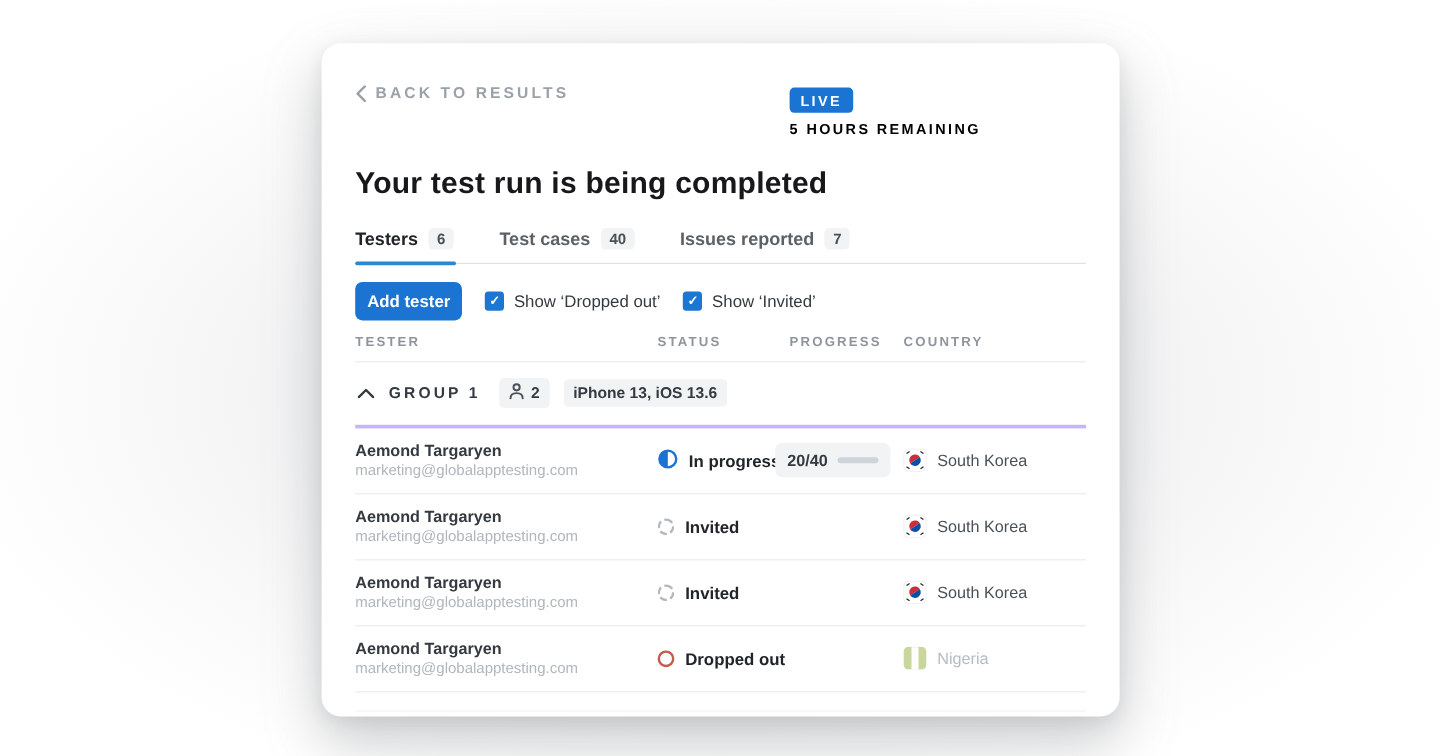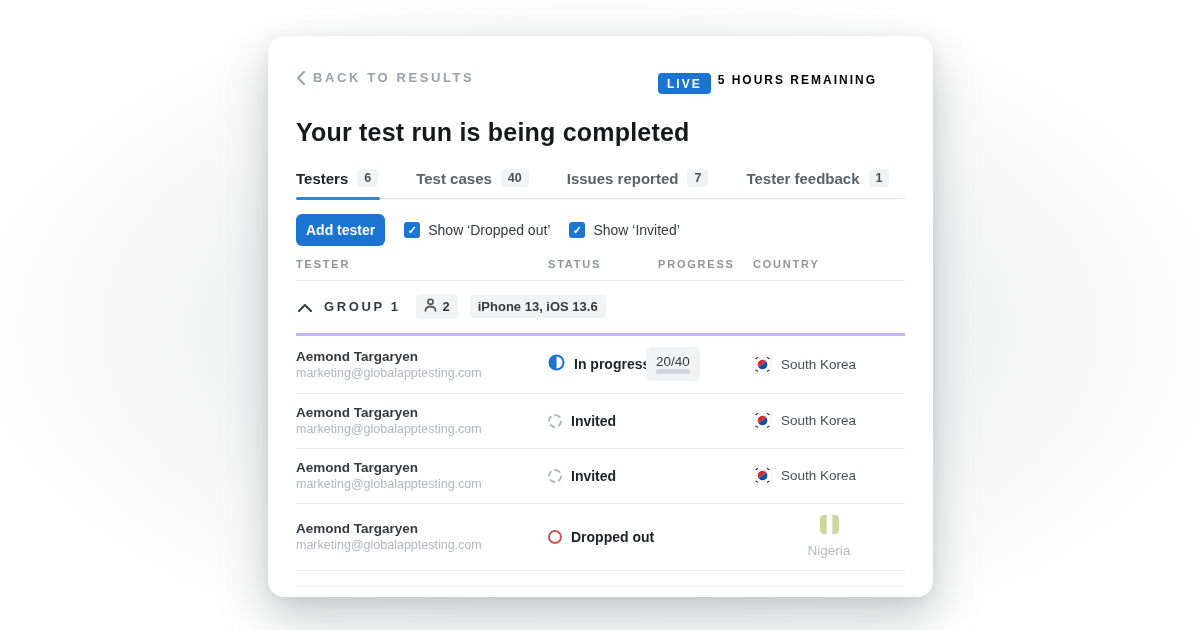--- a/index.html
+++ b/index.html
@@ -13,21 +13,21 @@
     position:absolute; left:268px; top:36px; width:665px; height:561px;
     background:#ffffff; border-radius:16px;
     box-shadow:0 20px 45px rgba(130,134,138,.40), 0 4px 14px rgba(0,0,0,.07);
     padding:34px 28px 0 28px; overflow:hidden;
   }
   
   .topbar { display:flex; justify-content:space-between; align-items:flex-start; }
   .back-link { display:flex; align-items:center; gap:8px; color:#9aa1a8; font-size:13px;
     font-weight:700; letter-spacing:2.6px; cursor:pointer; }
   .back-link svg { display:block; }
-  .live-block { width:247px; display:flex; align-items:flex-start; gap:7px; margin-top:3px; }
+  .live-block { width:247px; display:flex; flex-direction:column; align-items:flex-start; gap:7px; margin-top:3px; }
   .live-badge { background:#1b74d1; color:#fff; font-size:12px; font-weight:700;
     letter-spacing:2px; padding:4px 9px 3px; border-radius:4px; }
   .remaining { color:#000000; font-size:12px; font-weight:700; letter-spacing:2px; }
   
   .page-title { margin-top:24px; font-size:25px; font-weight:800; color:#16181a; letter-spacing:.2px; }
   
   .tabs { margin-top:16px; display:flex; gap:36px; border-bottom:1px solid #dee2e6; }
   .tab { display:flex; align-items:center; gap:9px; padding:6px 2px 11px 0; cursor:pointer;
     font-size:15px; font-weight:600; color:#5b6166; position:relative; }
   .tab.active { color:#212529; font-weight:700;justify-content:center; }
@@ -53,26 +53,26 @@
   .chip { background:#f1f3f5; border-radius:4px; display:flex; align-items:center; gap:5px;
     padding:4px 8px; font-size:13px; font-weight:700; color:#343a40; }
   .row { display:grid; grid-template-columns:252px 110px 95px 1fr; align-items:center;
     padding:11px 0 12px; border-bottom:1px solid #ececec; }
   .tester-name { font-size:13.5px; font-weight:600; color:#343a40; }
   .tester-email { font-size:12.5px; color:#b0b7bd; margin-top:2px; }
   .status-cell { display:flex; align-items:center; gap:9px; font-size:14px; font-weight:600; color:#212529; }
   .ic-invited { width:14px; height:14px; border:2px dashed #b2b8be; border-radius:50%; }
   .ic-dropped { width:14px; height:14px; border:2px solid #c65a4d; border-radius:50%; }
   .progress-chip { background:#f1f3f5; border-radius:6px; display:inline-flex; align-items:center;
-    padding:7px 10px; font-size:13.5px; font-weight:400; color:#343a40; width:auto;
-    justify-self:start; margin-left:-12px;flex-direction:column; }
+    gap:8px; padding:7px 10px; font-size:13.5px; font-weight:700; color:#343a40; width:auto;
+    justify-self:start; margin-left:-12px; }
   .mini-bar { width:34px; height:5px; border-radius:3px; background:#ced4da; overflow:hidden; }
   .mini-bar-fill { height:100%; background:#70767c; border-radius:3px; }
   .country-cell { display:flex; align-items:center; gap:9px; font-size:13.5px; color:#495057; }
-  .country-cell.faded { color:#b4bcc2;flex-direction:column; }
+  .country-cell.faded { color:#b4bcc2; }
   .flag { width:19px; height:19px; border-radius:4px; display:block; }
   .filler { height:16px; border-bottom:1px solid #f4f4f4; }
 </style>
 </head>
 <body>
 
 <div class="card">
 
   <div class="topbar">
     <div class="back-link">
@@ -96,24 +96,20 @@
       <span>Testers</span>
       <span class="count-chip">6</span>
     </div>
     <div class="tab">
       <span>Test cases</span>
       <span class="count-chip">40</span>
     </div>
     <div class="tab">
       <span>Issues reported</span>
       <span class="count-chip">7</span>
-    </div>
-    <div class="tab">
-      <span>Tester feedback</span>
-      <span class="count-chip">1</span>
     </div>
   </div>
 
   <div class="toolbar">
     <button class="btn-primary">Add tester</button>
     <div class="check-item">
       <span class="checkbox">✓</span>
       <span class="check-label">Show ‘Dropped out’</span>
     </div>
     <div class="check-item">

